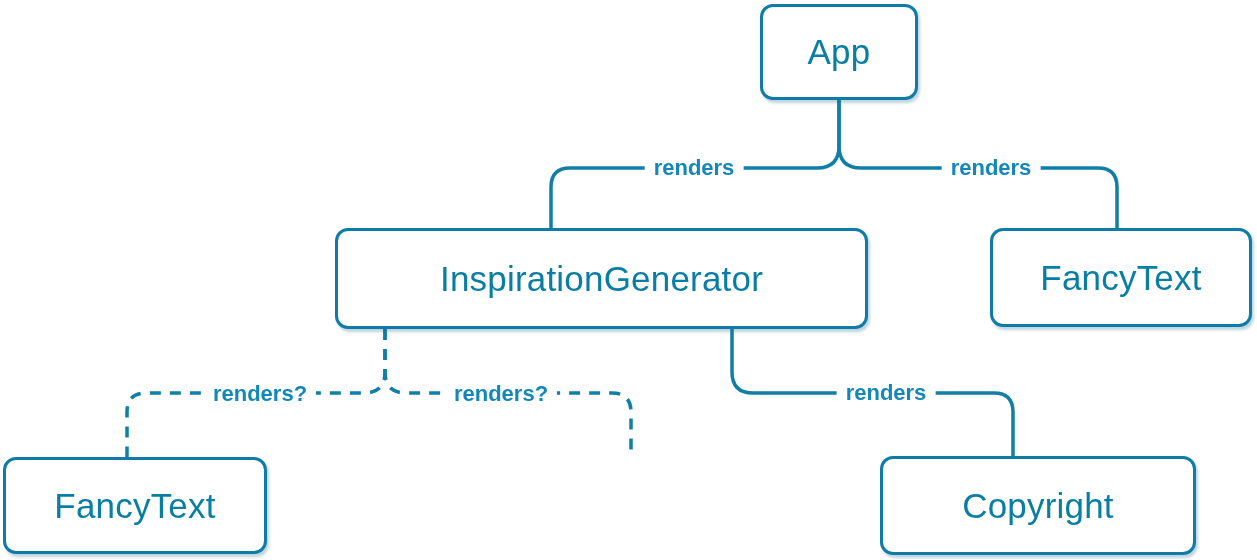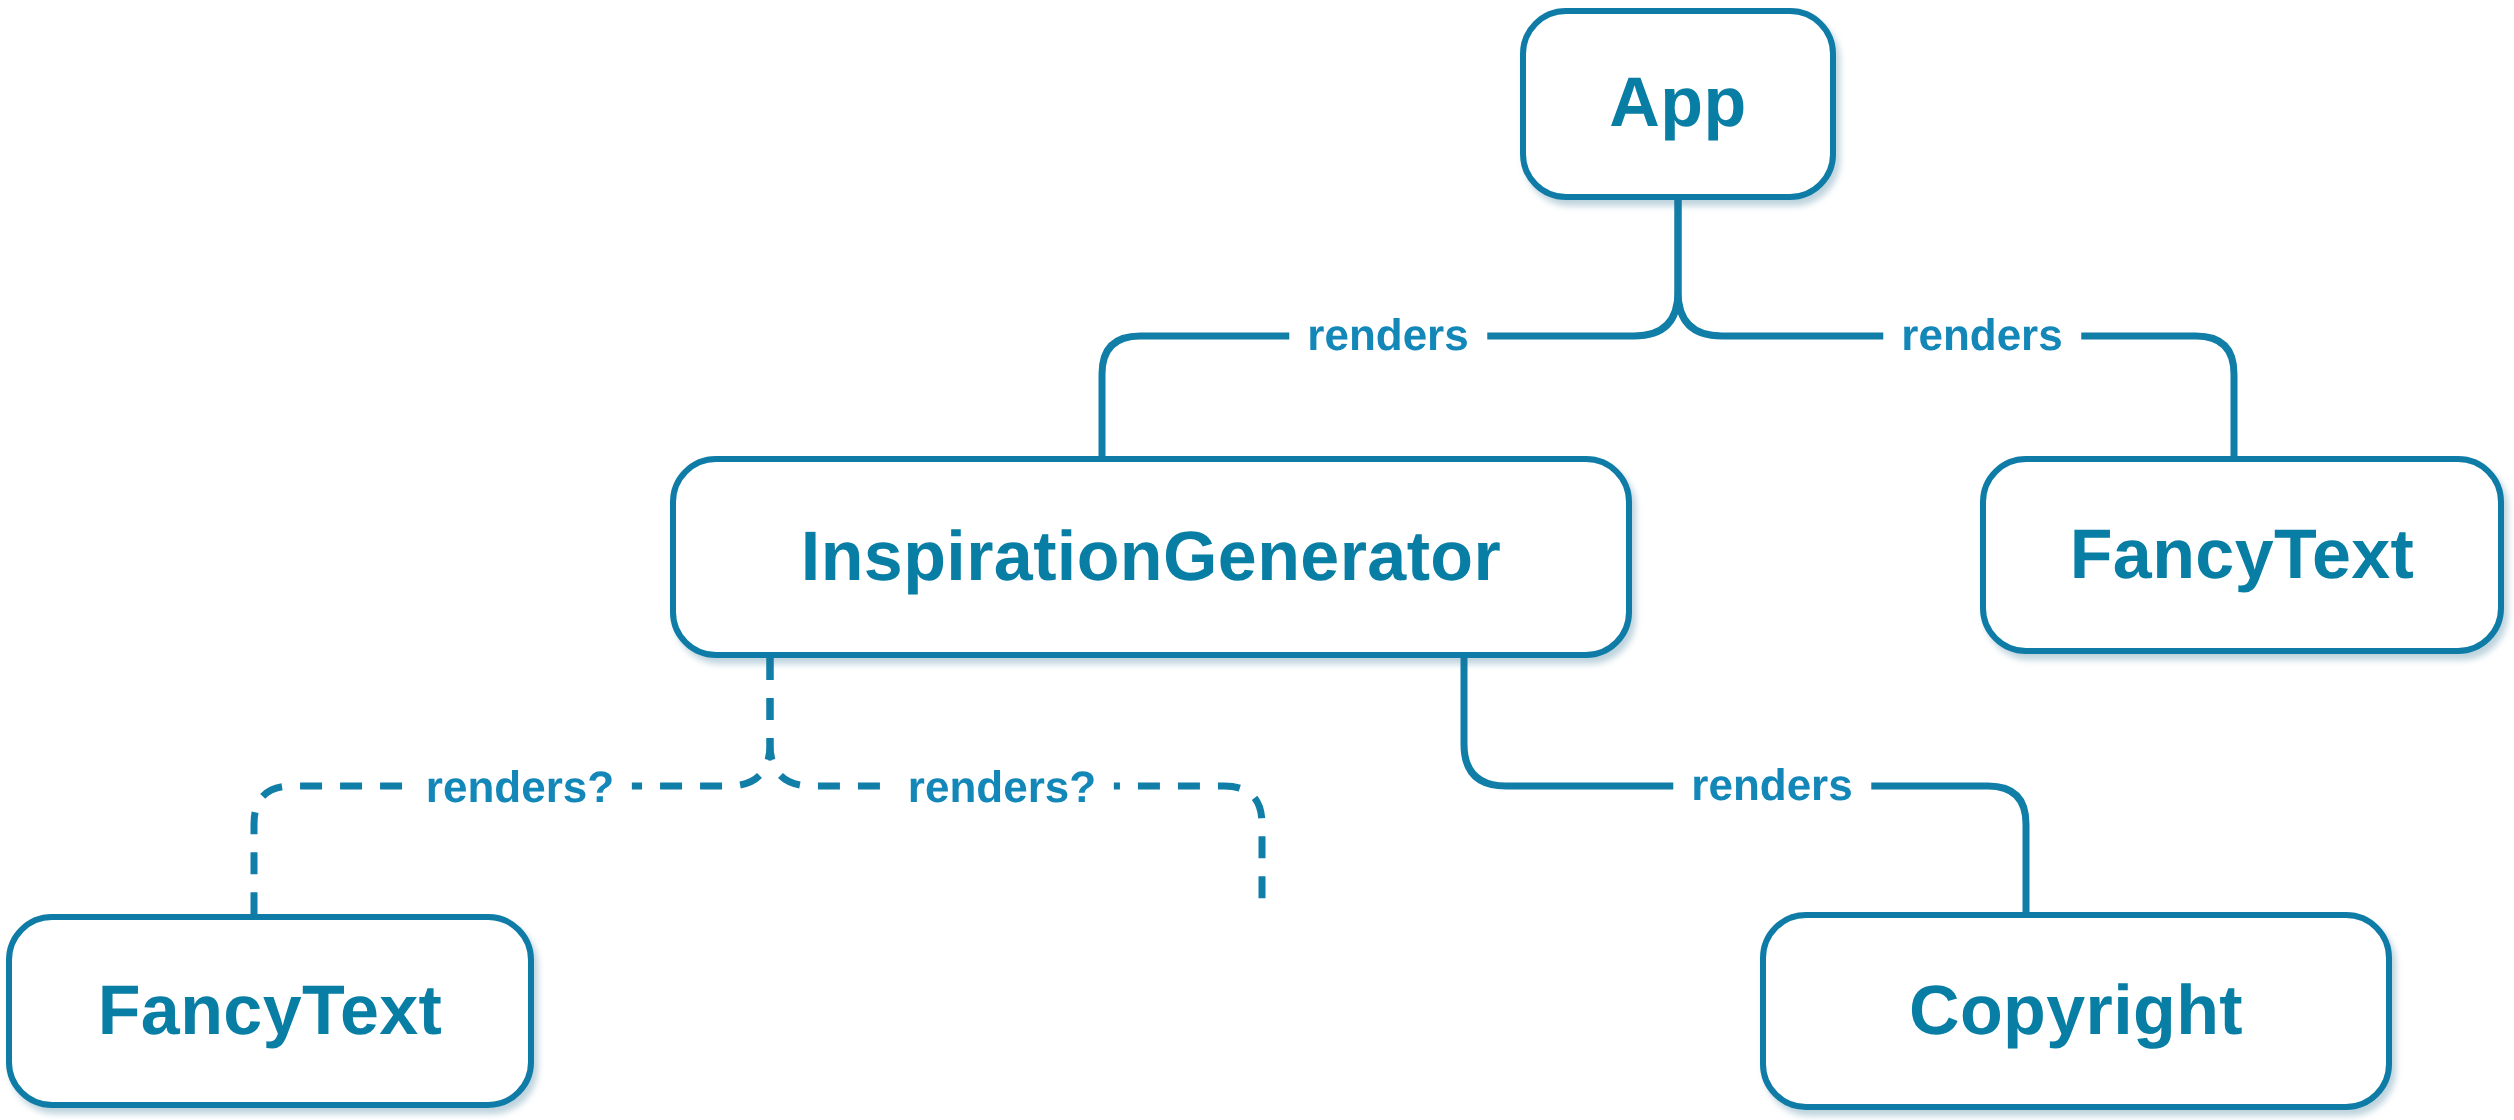--- a/index.html
+++ b/index.html
@@ -24,25 +24,25 @@
     stroke:var(--edge-stroke);
     stroke-width:3.5;
     stroke-linecap:butt;
   }
   .edges path.dashed{stroke-dasharray:11 9;}
   .node{
     position:absolute;
     display:flex;align-items:center;justify-content:center;
     background:var(--node-background);
     border:3px solid var(--node-border);
-    border-radius:23px;
+    border-radius:13px;
     box-shadow:2px 3px 3px rgba(41,110,141,0.30);
     color:var(--node-text);
     font-size:35px;
-    font-weight:700;
+    font-weight:400;
     letter-spacing:0.2px;
     box-sizing:border-box;
     white-space:nowrap;
   }
   .edge-label{
     position:absolute;
     transform:translate(-50%,-50%);
     background:var(--page-background);
     color:var(--edge-label);
     font-size:22px;
@@ -66,21 +66,21 @@
   </svg>
 
   <span class="edge-label" style="left:694px;top:168px;">renders</span>
   <span class="edge-label" style="left:991px;top:168px;">renders</span>
   <span class="edge-label" style="left:886px;top:393px;">renders</span>
   <span class="edge-label" style="left:260px;top:394px;">renders?</span>
   <span class="edge-label" style="left:501px;top:394px;">renders?</span>
 
   <div class="node" style="left:760px;top:4px;width:158px;height:96px;">App</div>
 
-  <div class="node" style="left:335px;top:228px;width:481px;height:101px;">InspirationGenerator</div>
+  <div class="node" style="left:335px;top:228px;width:533px;height:101px;">InspirationGenerator</div>
 
   <div class="node" style="left:990px;top:228px;width:262px;height:99px;">FancyText</div>
 
   <div class="node" style="left:3px;top:457px;width:264px;height:97px;">FancyText</div>
 
 
   <div class="node" style="left:880px;top:456px;width:316px;height:99px;">Copyright</div>
 
 </div>
 

